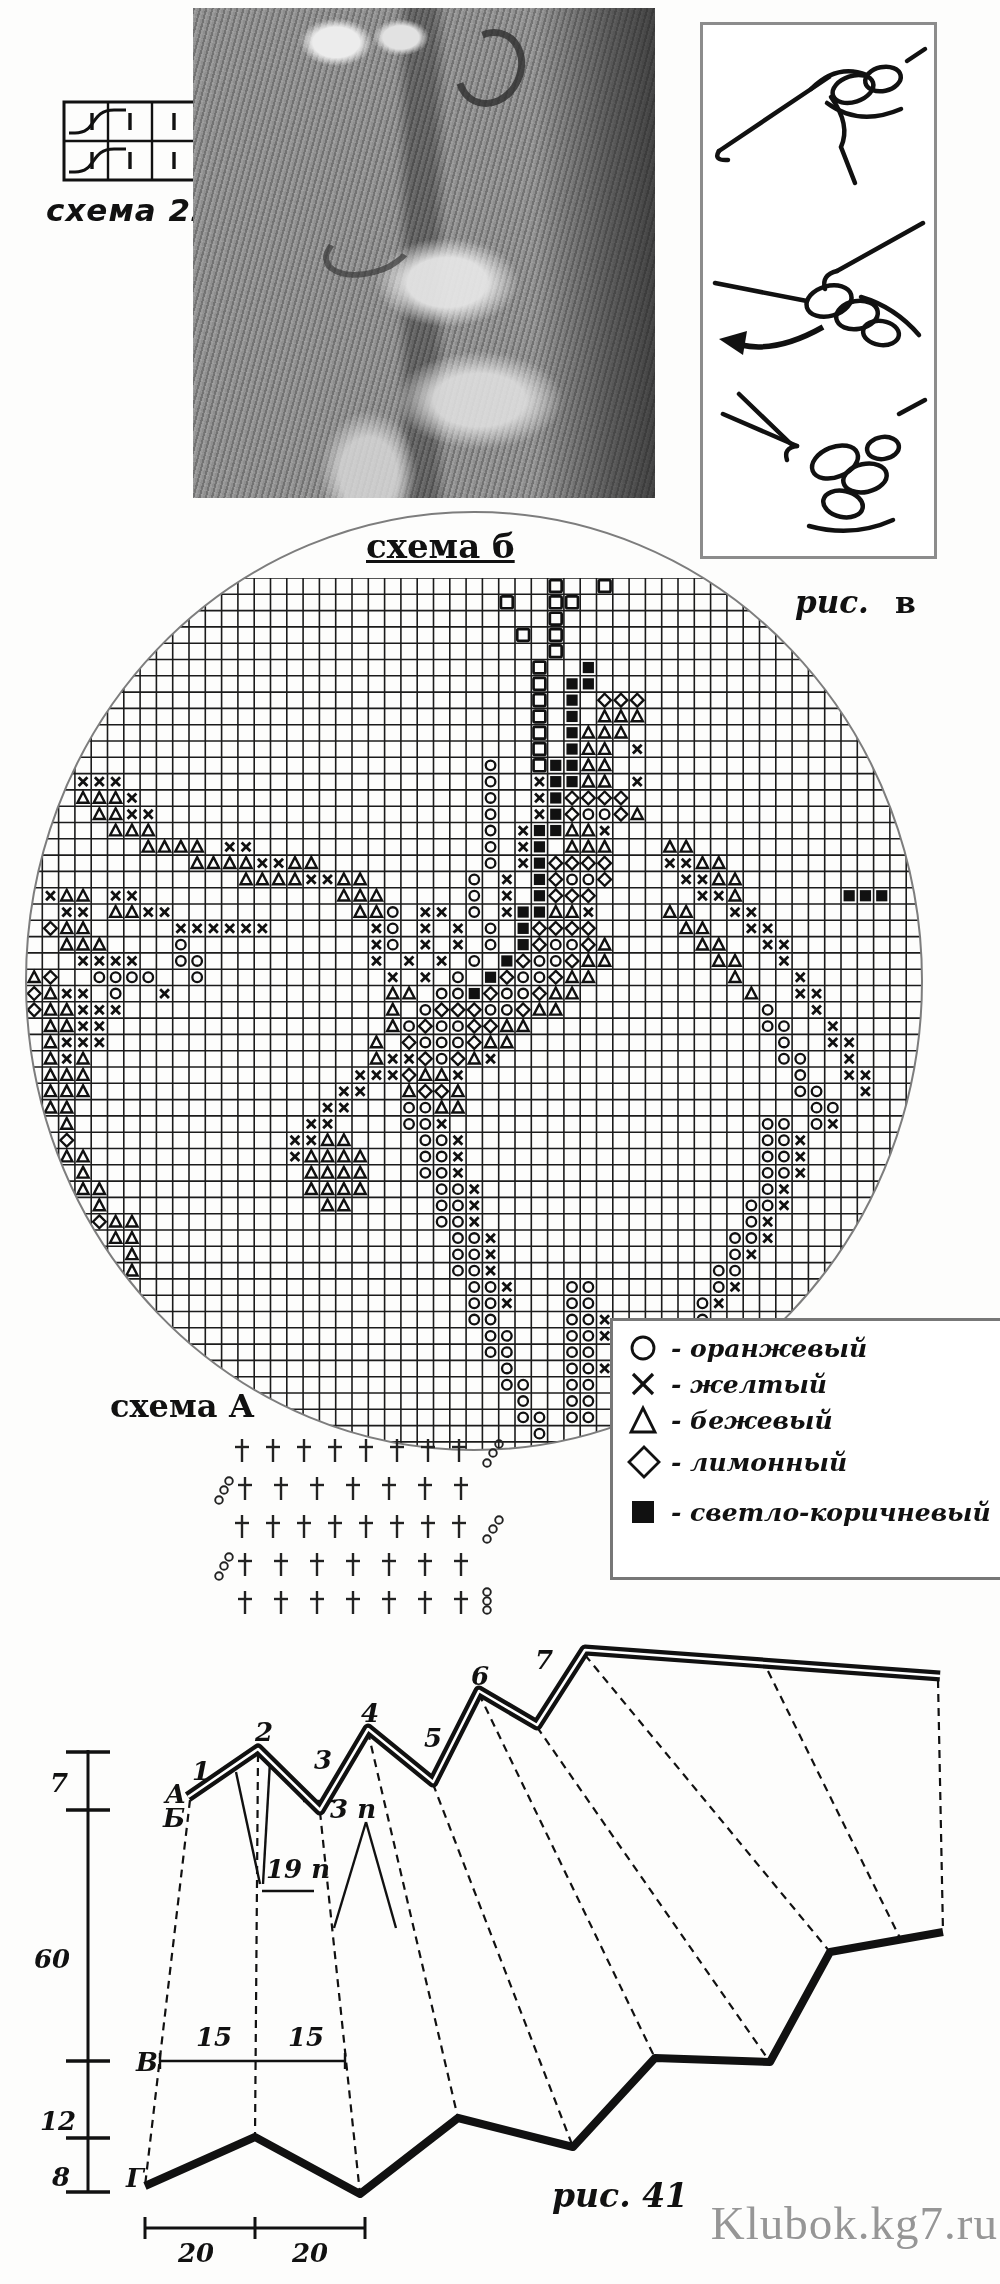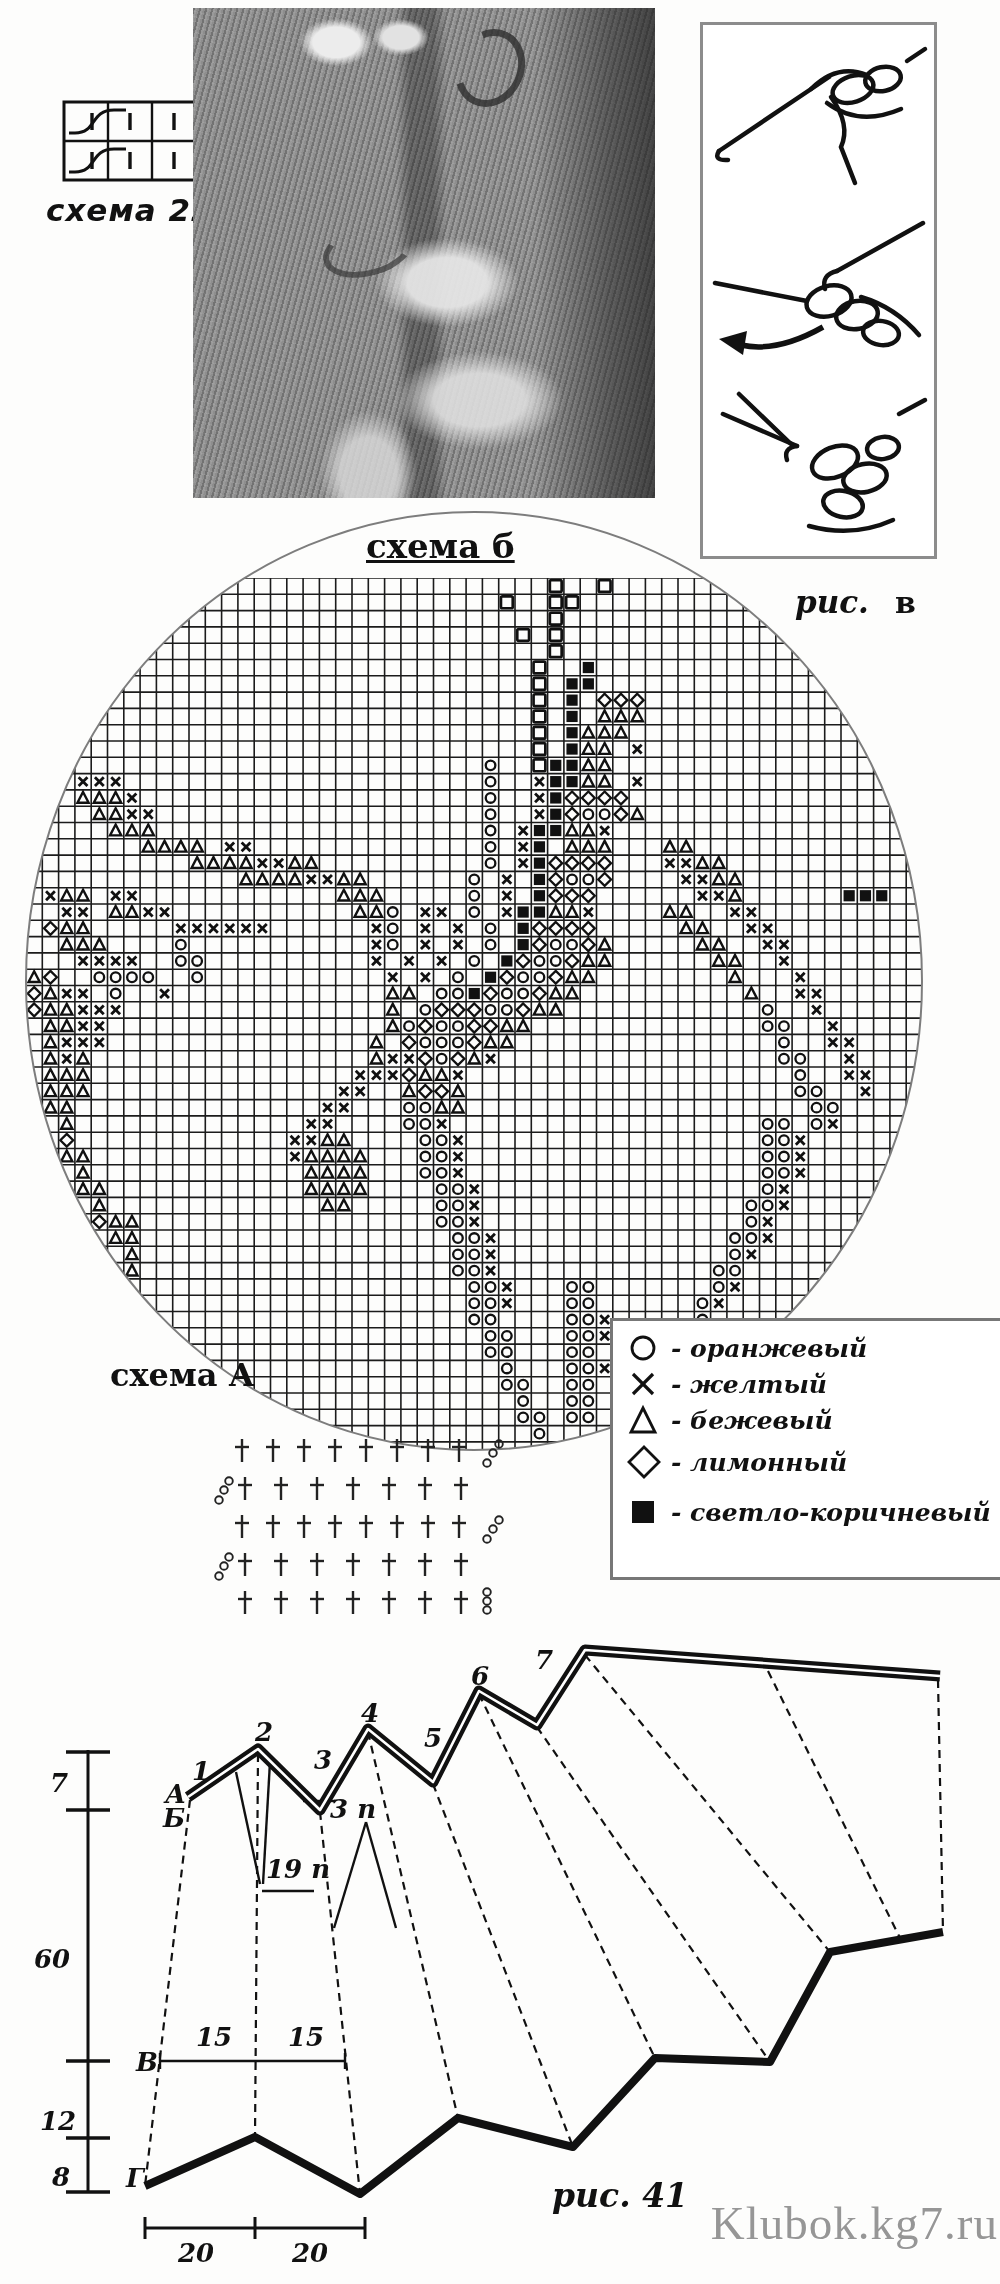--- a/index.html
+++ b/index.html
@@ -38,21 +38,21 @@
   
   #legend{left:610px;top:1318px;width:462px;height:262px;background:#fff;
       border:3px solid #777;box-sizing:border-box;padding:8px 0 15px 14px;}
   .legend-row{display:flex;align-items:center;height:34px;margin-top:2px;}
   .legend-row:nth-child(4){margin-top:8px;}
   .legend-row:nth-child(5){margin-top:16px;}
   .legend-row:nth-child(6){margin-top:14px;}
   .legend-row .sym{width:44px;flex:0 0 44px;}
   .legend-row .lbl{font:italic 700 25px "DejaVu Serif",serif;white-space:nowrap;}
   
-  #schema-a-title{left:110px;top:1356px;font:700 32px "DejaVu Serif",serif;}
+  #schema-a-title{left:110px;top:1387px;font:700 32px "DejaVu Serif",serif;}
   #schema-a{left:205px;top:1428px;}
   
   #fig22{left:0;top:1590px;}
   #fig22-caption{left:552px;top:2176px;font:italic 700 33px "DejaVu Serif",serif;}
   #watermark{right:2px;top:2196px;width:390px;text-align:right;
       font:400 47px "Liberation Serif",serif;letter-spacing:1px;
       text-shadow:0 0 3px #fff,1px 1px 0 #fff;}
   .figtext{font:italic 700 26px "DejaVu Serif",serif;fill:#111;}
 </style>
 </head>

